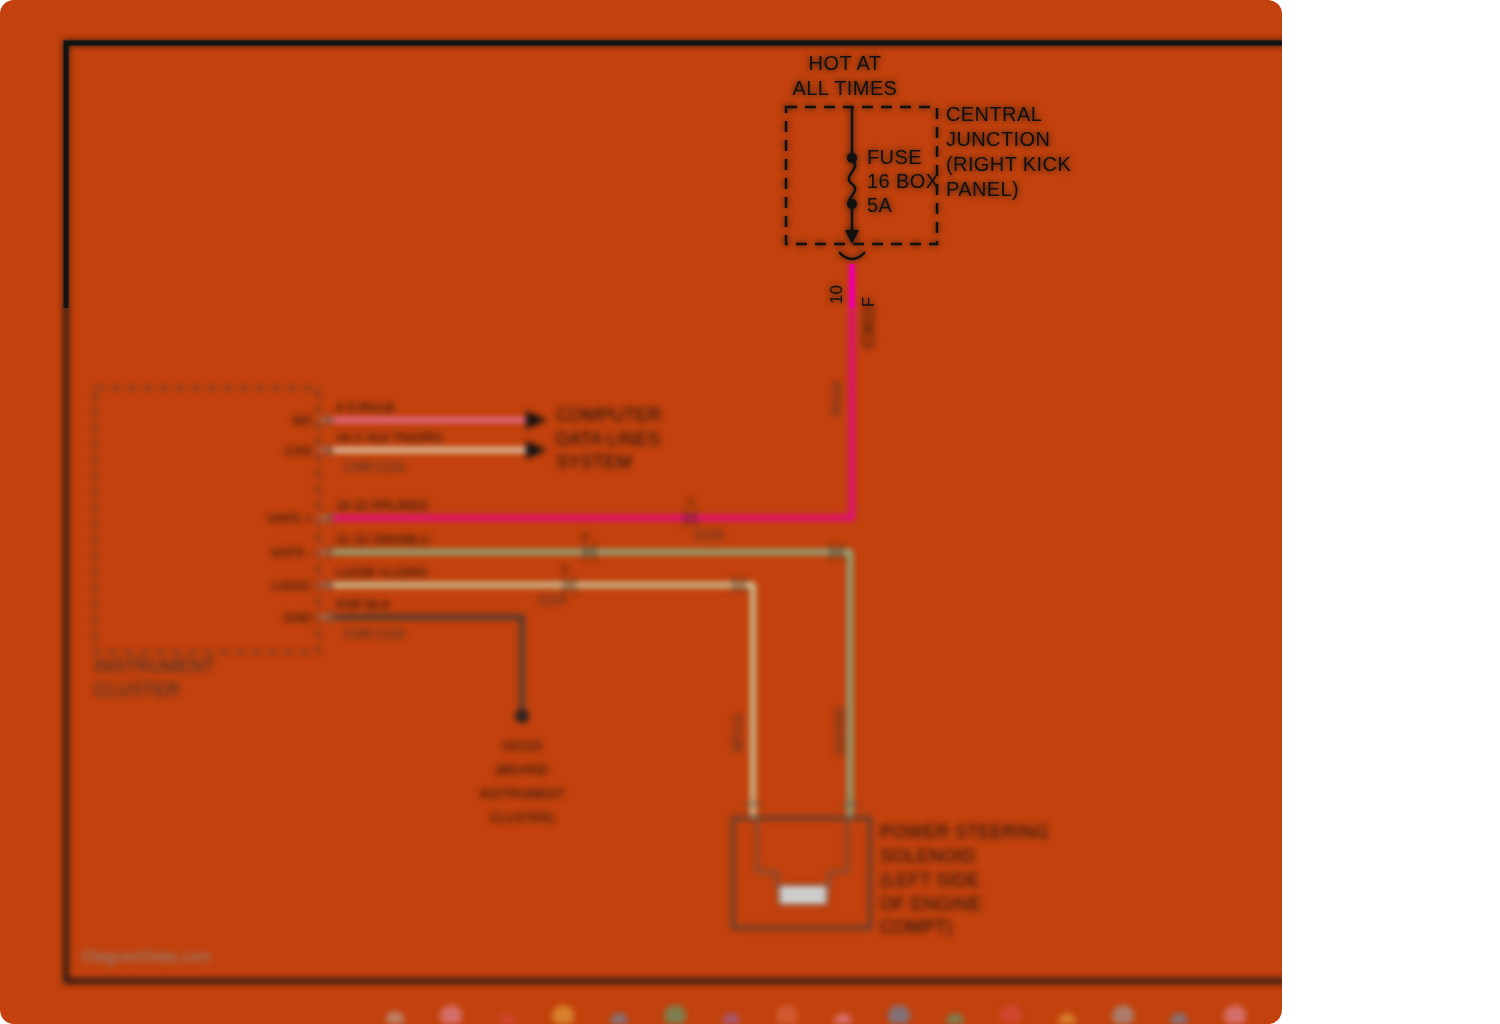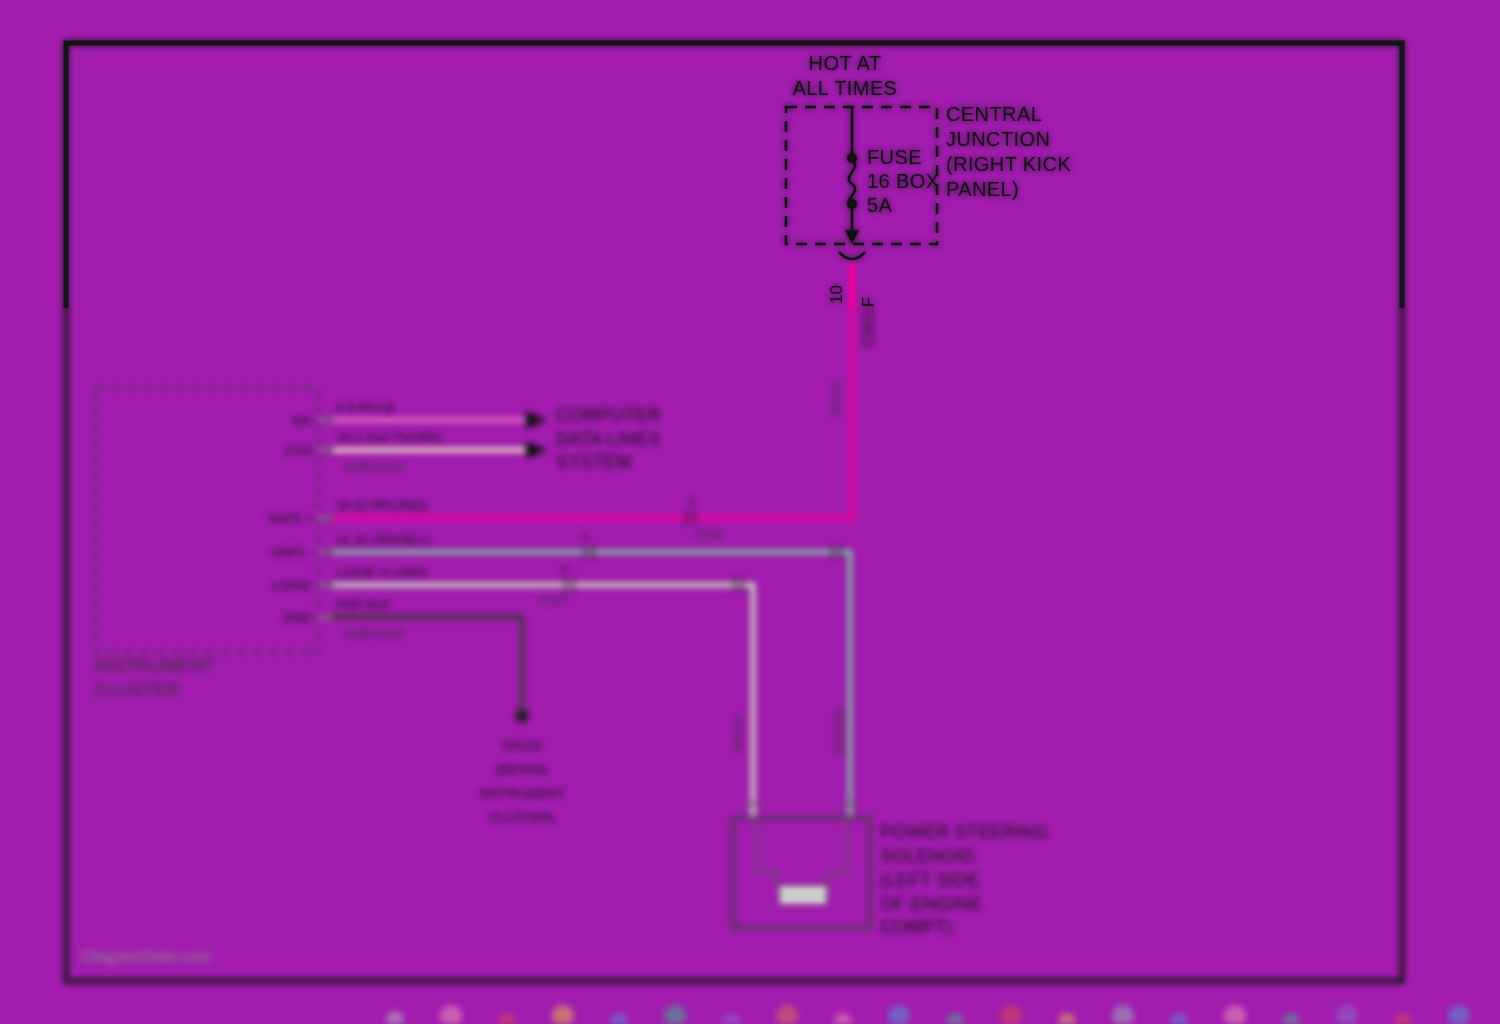--- a/index.html
+++ b/index.html
@@ -1,17 +1,17 @@
 <!DOCTYPE html>
 <html><head>
 <meta charset="utf-8">
 <style>
   html,body{margin:0;padding:0;background:#ffffff;}
-  .stage{position:relative;width:1500px;height:1024px;background:#a21caf;overflow:hidden;
-         font-family:"Liberation Sans", sans-serif;}
+  .stage{position:relative;width:1282px;height:1024px;background:#c2410c;overflow:hidden;
+         font-family:"Liberation Sans", sans-serif;border-radius:14px;}
   .layer{position:absolute;inset:0;}
   
   .blur-layer{filter:blur(3px);}
   
   .sharp-layer{clip-path:inset(0 0 716px 0);}
   svg text{font-family:"Liberation Sans", sans-serif;fill:#111;}
   .t20{font-size:20px;letter-spacing:.4px;}
   .t18{font-size:18px;letter-spacing:.3px;}
   .t13{font-size:13px;}
   .t12{font-size:12px;}

